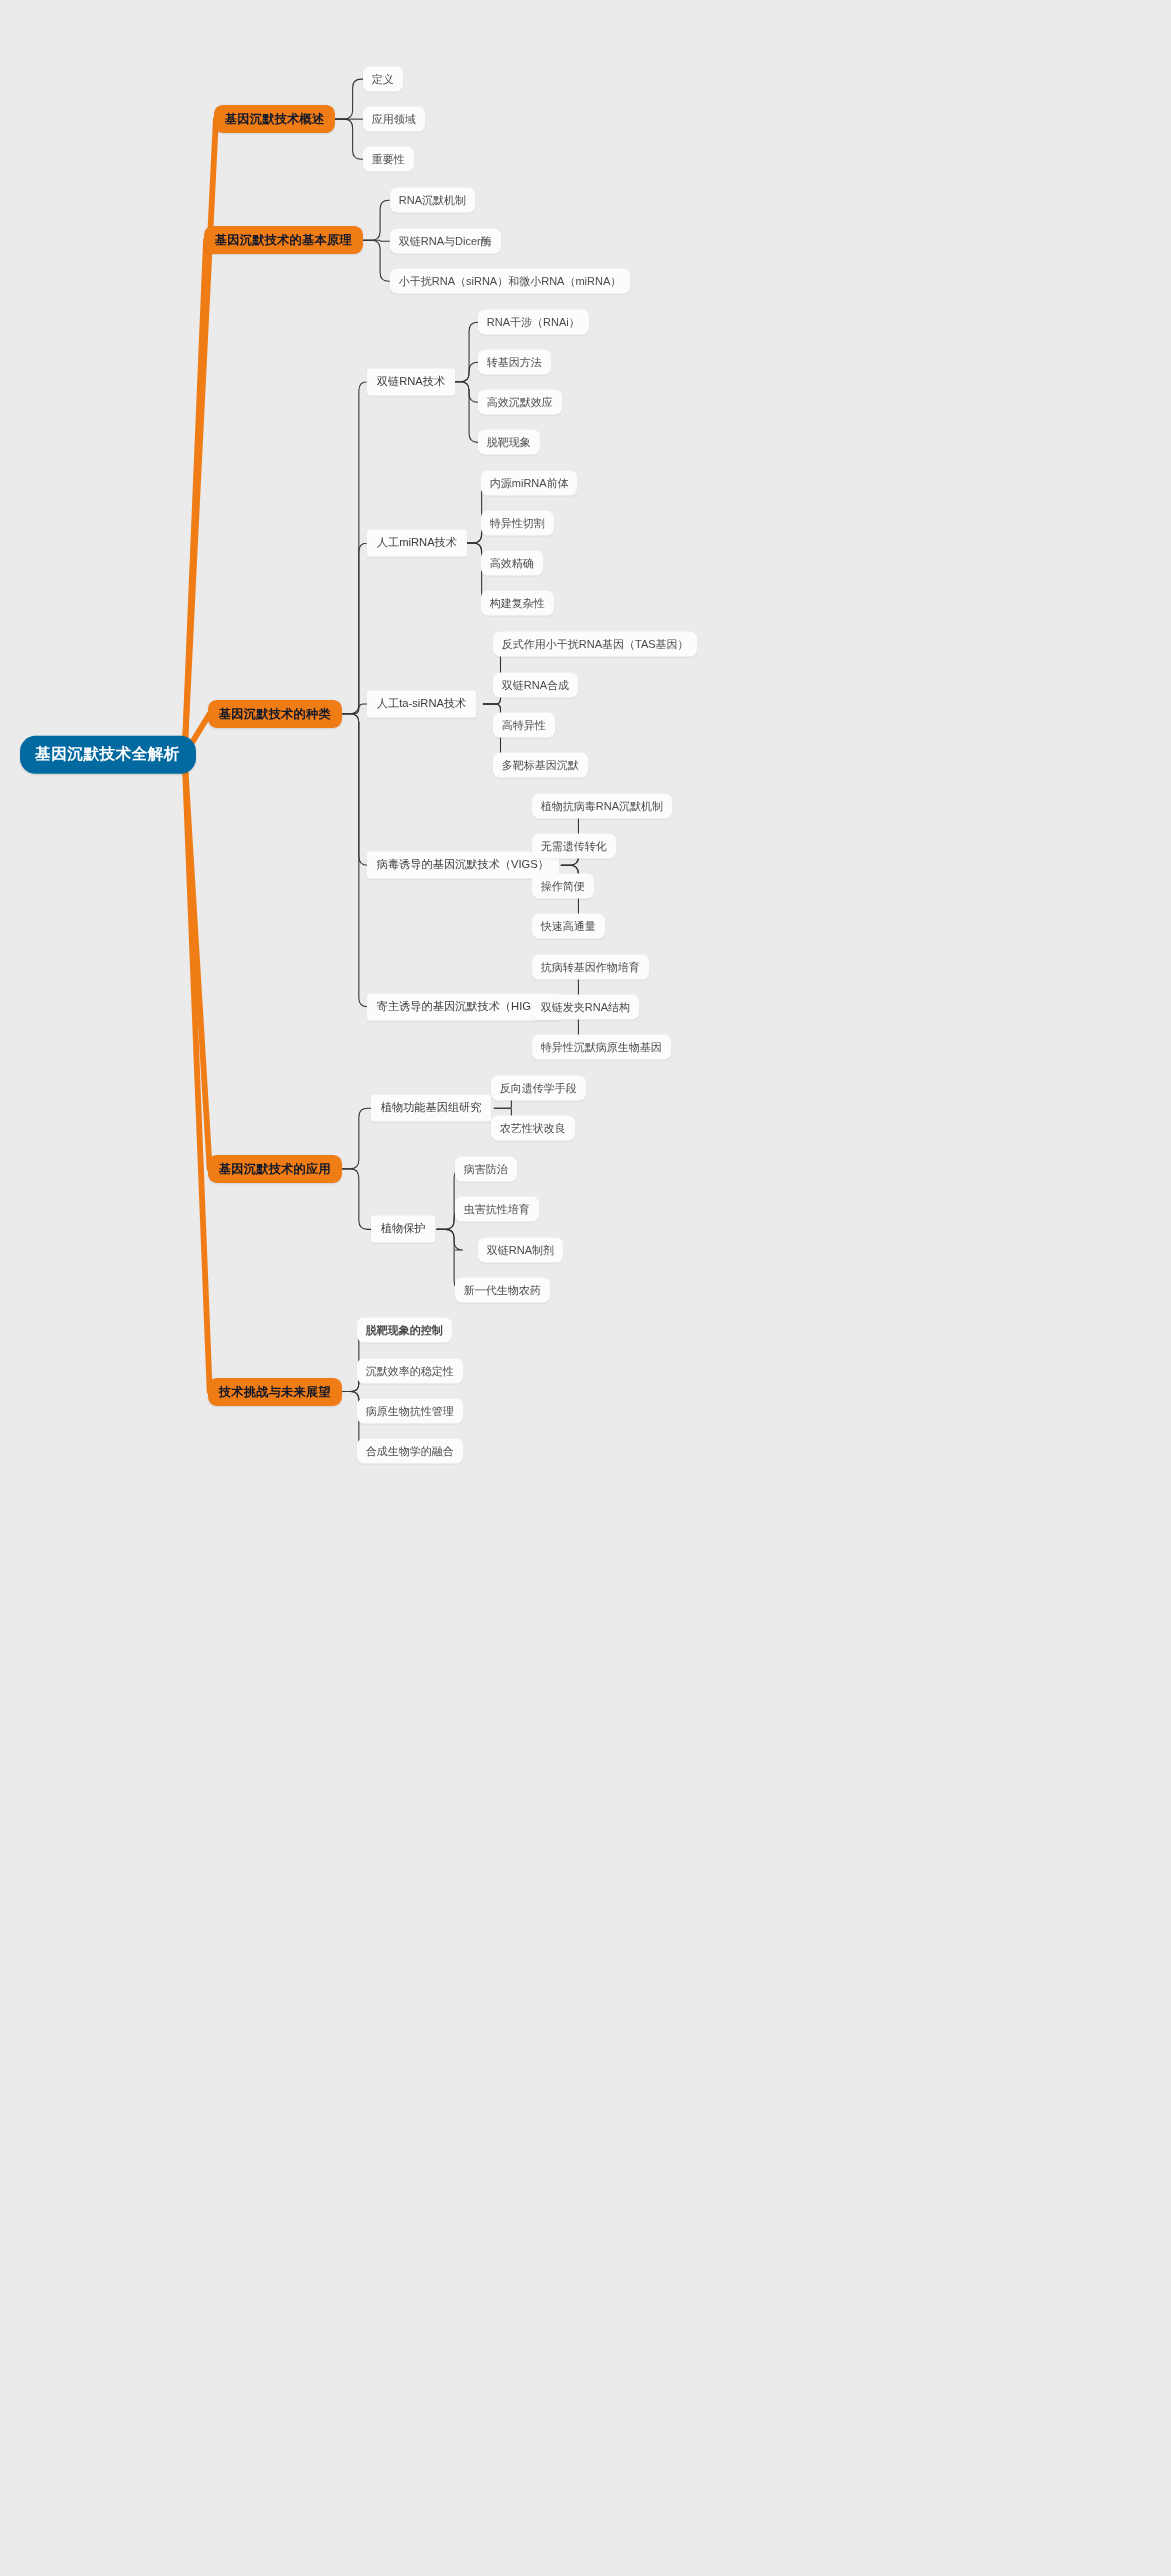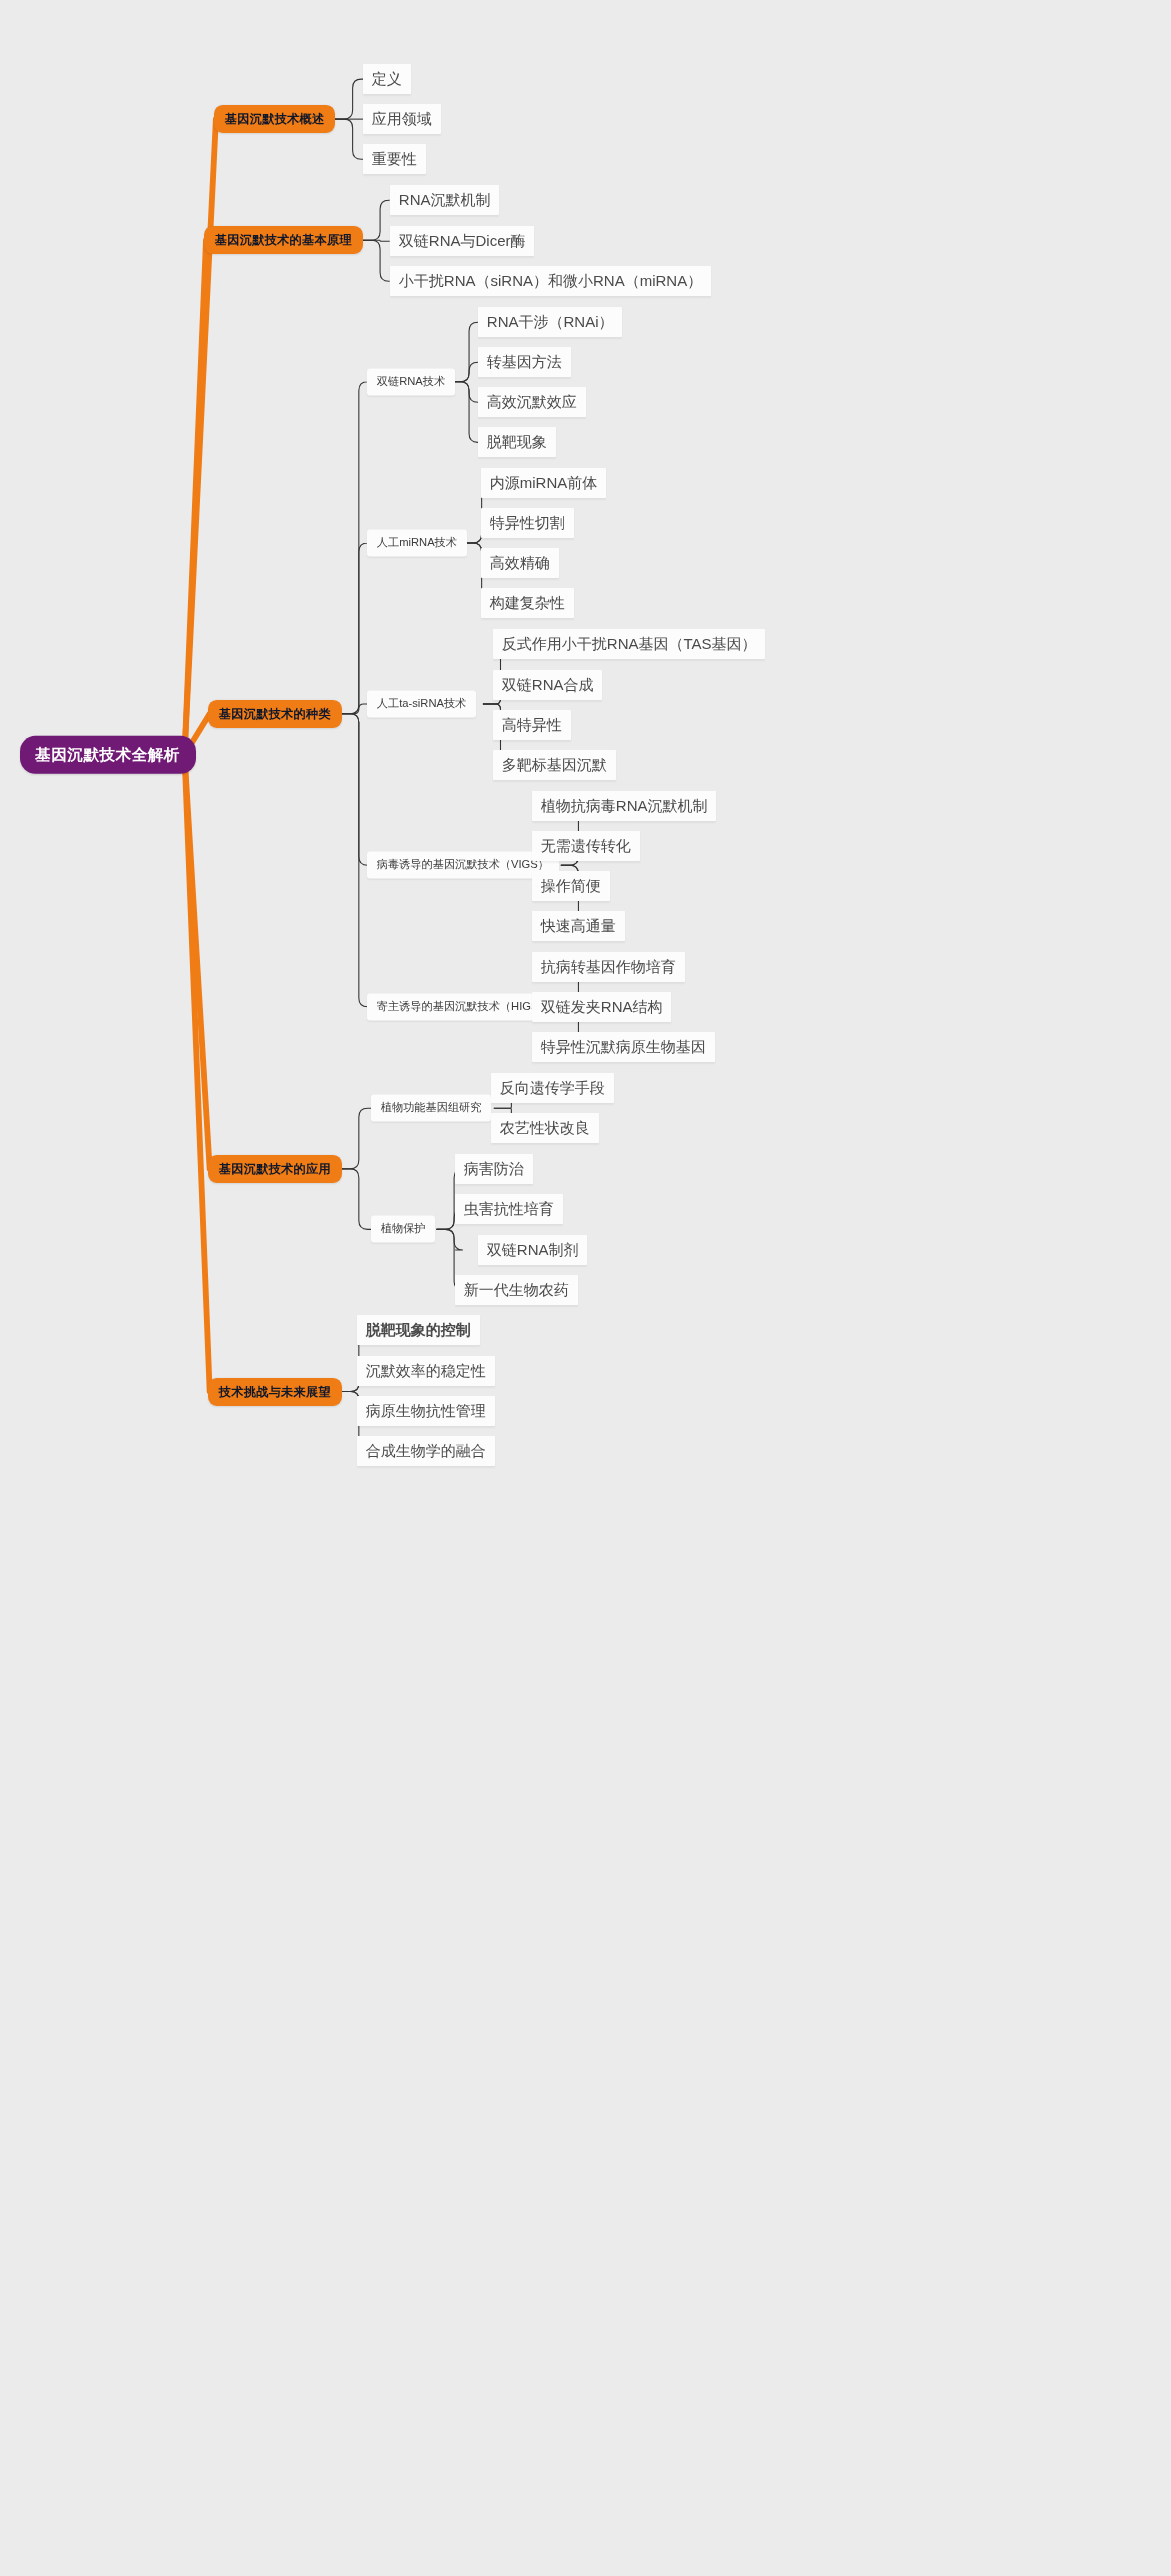--- a/index.html
+++ b/index.html
@@ -26,28 +26,29 @@
   .node {
     position: absolute;
     display: flex;
     align-items: center;
     justify-content: center;
     white-space: nowrap;
     transform: translateY(-50%);
     line-height: 1.2;
   }
   .root-node {
-    background: #701a75;
+    background: #0369a1;
     color: #ffffff;
     border-radius: 15.6px;
     font-size: 15.6px;
     font-weight: bold;
     padding: 9.8px 15.6px;
     letter-spacing: 0.5px;
     box-shadow: 0 1px 2px rgba(0,0,0,0.12);
+    font-family: Liberation Mono, monospace;
   }
   .branch-node {
     background: #f07c16;
     color: #0f172a;
     border-radius: 8.8px;
     font-size: 12.2px;
     font-weight: bold;
     padding: 6.8px 10.7px;
     letter-spacing: 0.3px;
     box-shadow: 0 1px 2px rgba(0,0,0,0.10);
@@ -56,22 +57,22 @@
     background: #fcfcfc;
     color: #3a3a3a;
     border-radius: 2.9px;
     font-size: 11.2px;
     padding: 6.8px 9.8px;
     box-shadow: 0 1px 2px rgba(0,0,0,0.06);
   }
   .leaf-node {
     background: #fcfcfc;
     color: #4a4a4a;
-    border-radius: 1px;
-    font-size: 15px;
+    border-radius: 7px;
+    font-size: 11px;
     padding: 5.9px 8.8px;
     box-shadow: 0 1px 2px rgba(0,0,0,0.05);
   }
 </style>
 </head>
 <body>
 
 <div id="canvas">
 
   <svg class="links" viewBox="0 0 1200 2638">

